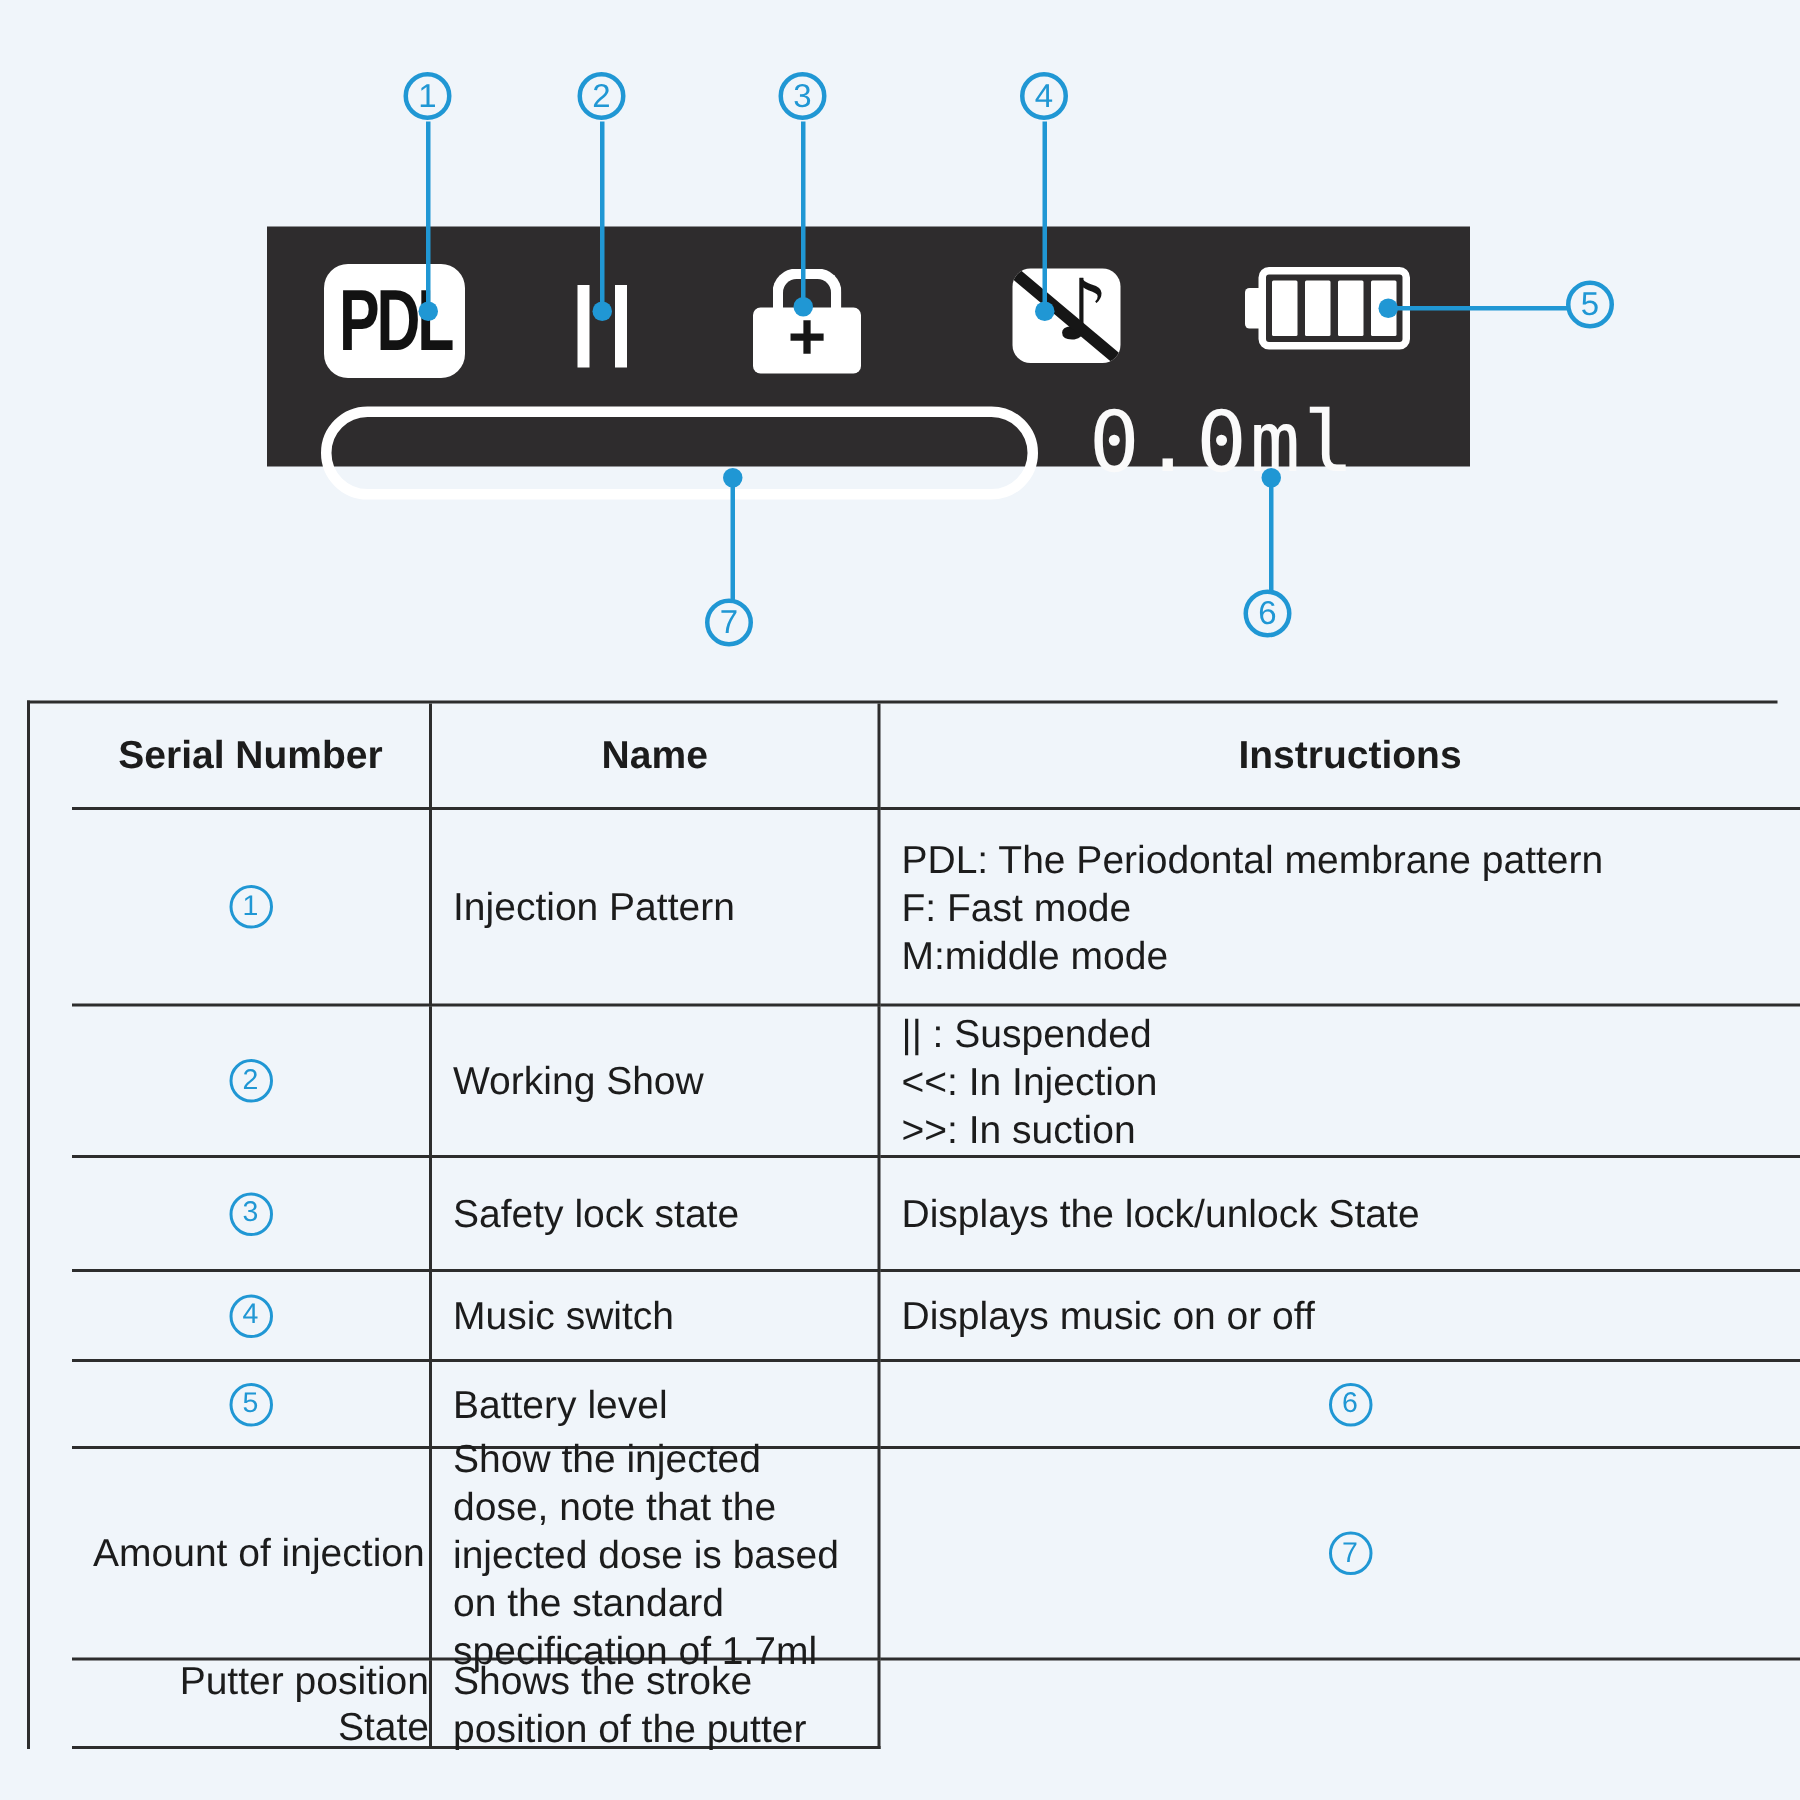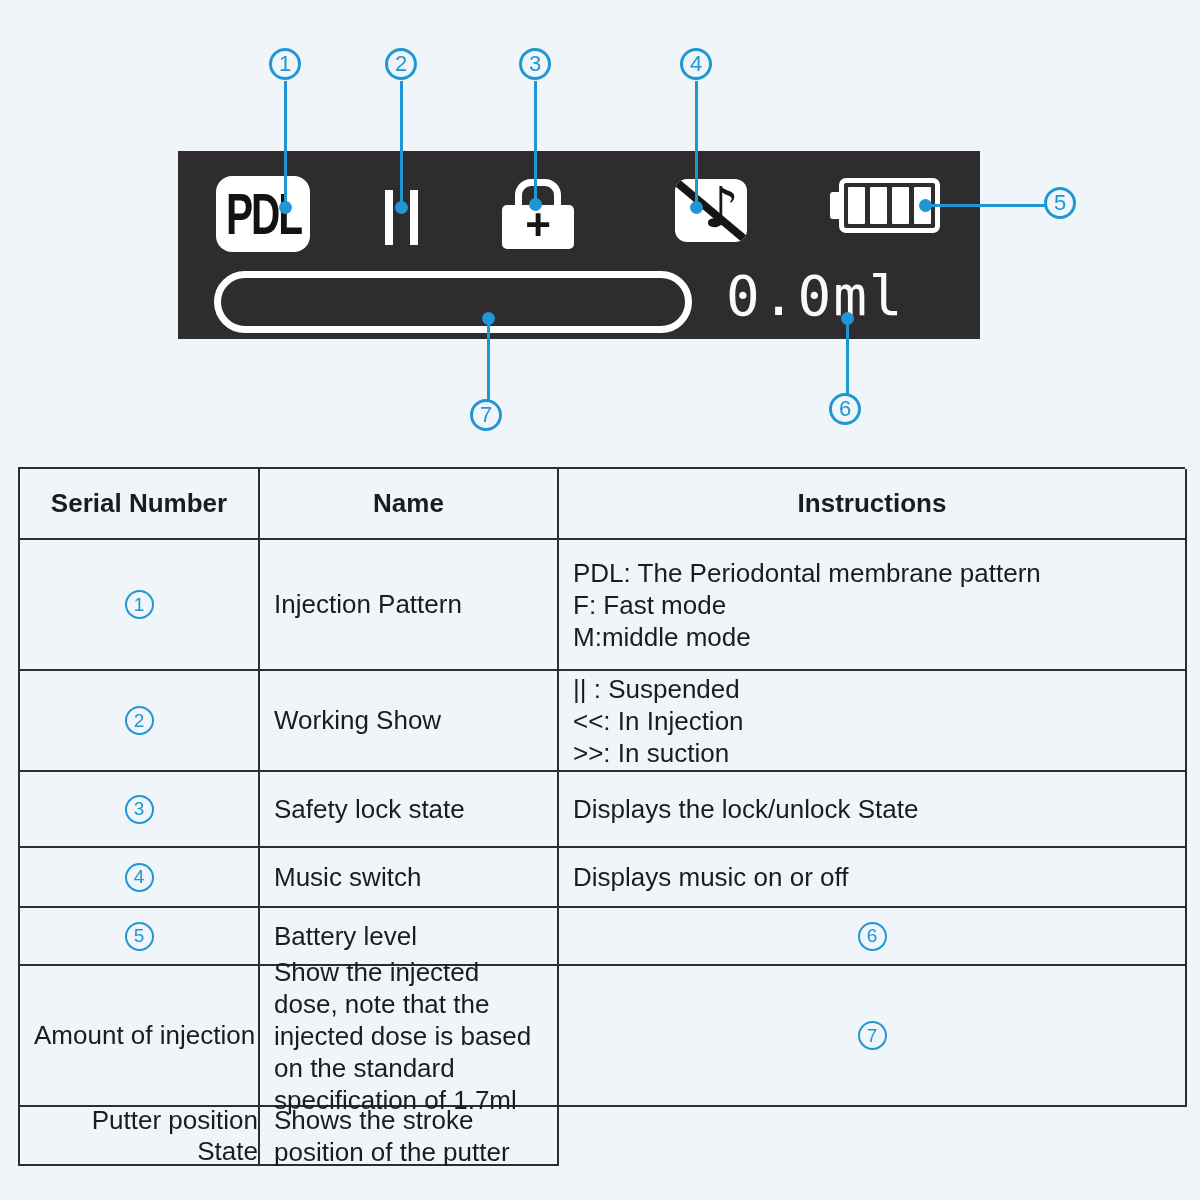--- a/index.html
+++ b/index.html
@@ -16,21 +16,21 @@
     background:var(--pagebg);
     font-family:"Liberation Sans", sans-serif;
     position:relative;
     overflow:hidden;
   }
 
   
   .diagram{position:absolute;left:0;top:0;width:1200px;height:467px;}
 
   .lcd-panel{
-    position:absolute;left:178px;top:151px;width:802px;height:188px;
+    position:absolute;left:178px;top:151px;width:802px;height:160px;
     background:var(--panel);
   }
 
   .pdl-badge{
     position:absolute;left:38px;top:25px;width:94px;height:76px;
     background:var(--iconwhite);border-radius:16px;
     display:flex;align-items:center;justify-content:center;overflow:hidden;
   }
   .pdl-text{
     font-weight:bold;font-size:58px;color:#121212;
@@ -110,20 +110,21 @@
   
   .spec-table{
     position:absolute;left:18px;top:467px;width:1167px;
     display:grid;
     grid-template-columns:240px 299px 628px;
     grid-template-rows:71px 131px 101px 76px 60px 58px 141px 59px;
     border-top:2px solid var(--tableborder);
     border-left:2px solid var(--tableborder);
     color:var(--textdark);
     font-size:26px;
+    padding-left:28px;
   }
   .cell{
     border-right:2px solid var(--tableborder);
     border-bottom:2px solid var(--tableborder);
     display:flex;align-items:center;
   }
   .th{justify-content:center;font-weight:bold;}
   .td-serial{justify-content:center;}
   .td-name{padding-left:14px;text-align:right;}
   .td-instr{padding-left:14px;padding-right:8px;white-space:pre-line;line-height:32px;}

